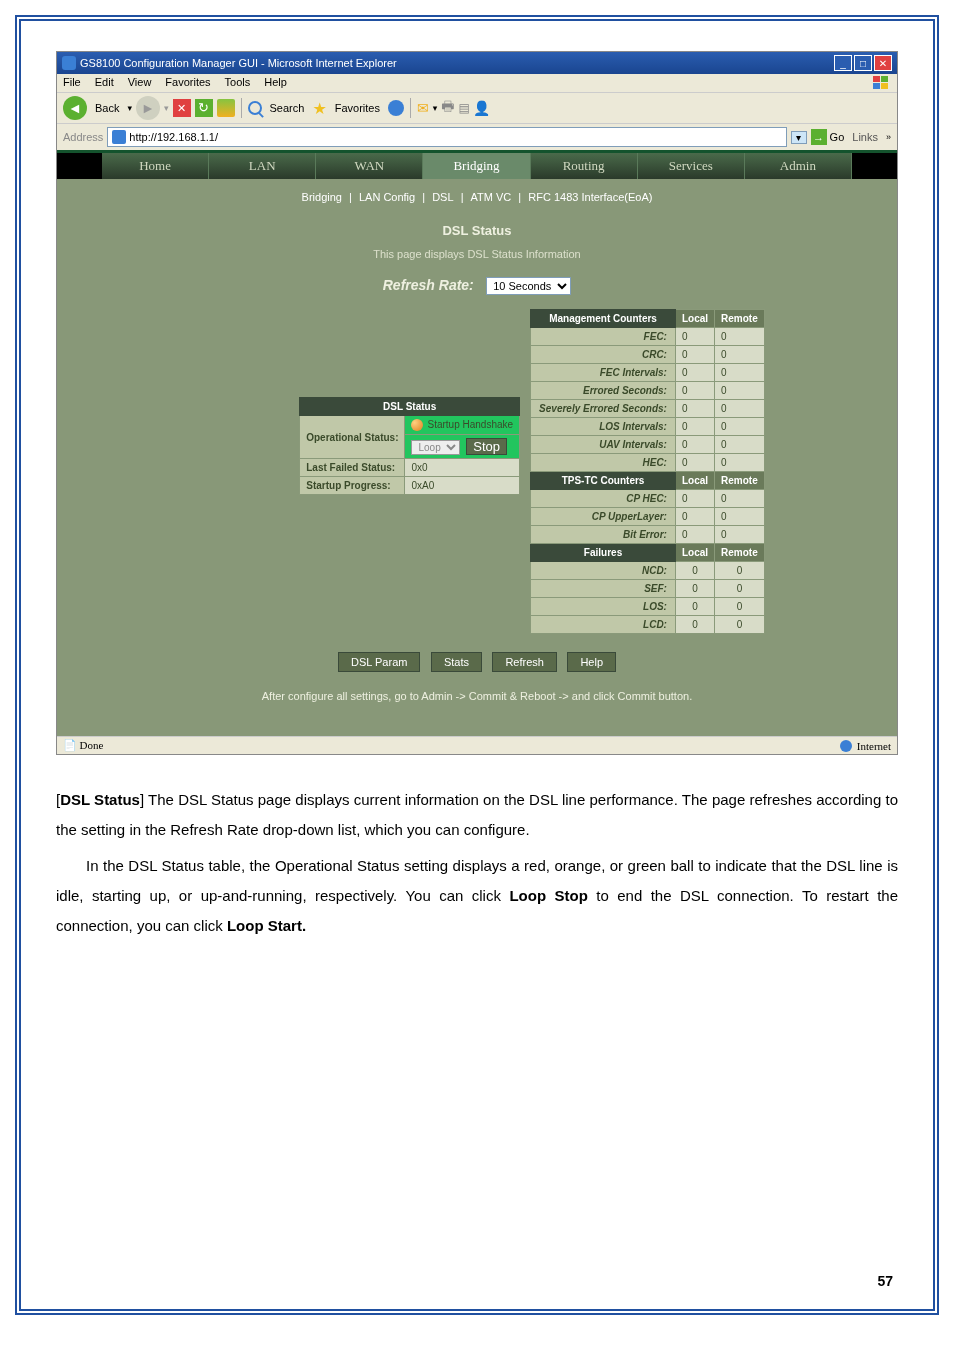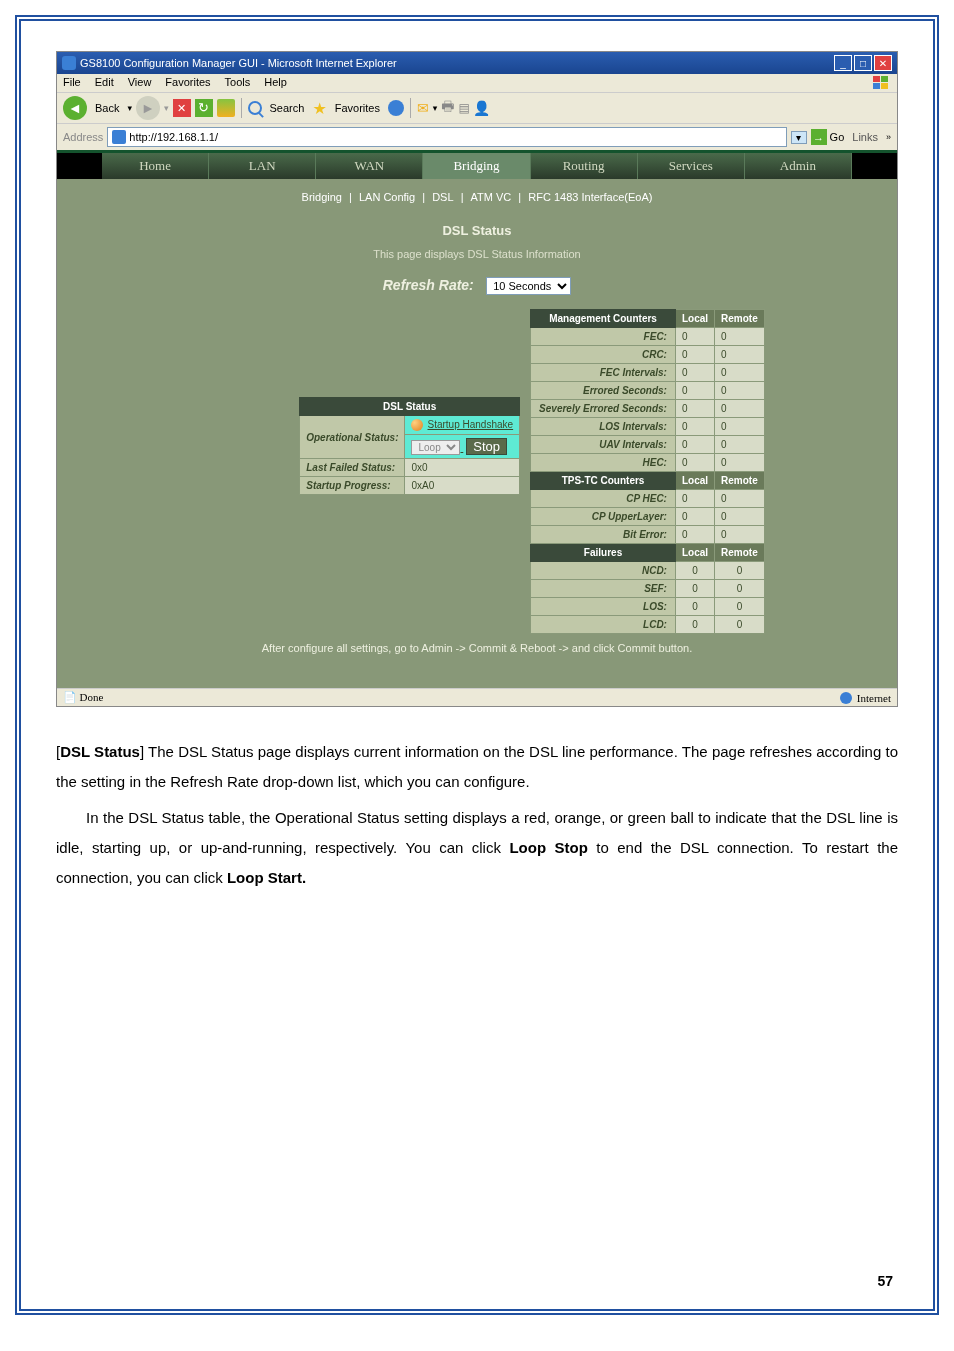--- a/index.html
+++ b/index.html
@@ -155,39 +155,38 @@
   font-weight: bold;
   font-style: italic;
   text-align: right;
   padding: 3px 8px;
   border: 1px solid #8a9a7a;
 }
 .tbl-cell-label-left {
   background: #c0c8a8;
   color: #3a4a2a;
   font-weight: bold;
-  font-style: italic;
   text-align: left;
   padding: 3px 6px;
   border: 1px solid #8a9a7a;
   white-space: nowrap;
 }
 .tbl-cell-val {
   background: #d8dcc8;
   padding: 3px 6px;
   border: 1px solid #8a9a7a;
   text-align: left;
 }
 .tbl-cell-val-c {
   background: #d8dcc8;
   padding: 3px 6px;
   border: 1px solid #8a9a7a;
   text-align: center;
 }
-.op-status-cell { background: #5eead4; padding: 3px 6px; border: 1px solid #8a9a7a; white-space: nowrap; text-decoration: underline; }
+.op-status-cell { background: #22c55e; padding: 3px 6px; border: 1px solid #8a9a7a; white-space: nowrap; }
 .status-ball { width: 12px; height: 12px; background: radial-gradient(circle at 30% 30%, #ffd080, #e08020); border-radius: 50%; display: inline-block; vertical-align: middle; margin-right: 4px; }
 .loop-sel { font-size: 10px; background: #eee; border: 1px solid #999; padding: 0 2px; color: #888; }
 .stop-btn { font-size: 13px; background: #5a6a4a; color: #fff; border: 1px solid #3a4a3a; padding: 0 6px; margin-left: 3px; }
 .btn-row { text-align: center; padding: 18px 0 10px 0; }
 .action-btn { font-size: 11px; background: #5a6a4a; color: #fff; border: 1px solid #3a4a3a; padding: 3px 12px; margin: 0 3px; }
 .commit-note { text-align: center; color: #eef0e0; font-size: 11px; padding: 8px 0 14px 0; }
 .status-bar { background: #ece9d8; font-size: 11px; padding: 2px 6px; display: flex; justify-content: space-between; align-items: center; border-top: 1px solid #ccc; font-family: Liberation Serif, serif; }
 .status-right { display: flex; align-items: center; gap: 5px; padding-left: 32px; }
 .net-icon { width: 12px; height: 12px; background: #3a7fd5; border-radius: 50%; display: inline-block; }
 .body-text {
@@ -417,20 +416,26 @@
                 </tr>
             <tr>
                   <td class="tbl-cell-label">LCD:</td>
                   <td class="tbl-cell-val-c">0</td>
                   <td class="tbl-cell-val-c">0</td>
                 </tr>
           </tbody>
             </table>
         </div>
 
+        <div class="btn-row">
+          <button class="action-btn">DSL Param</button>
+          <button class="action-btn">Stats</button>
+          <button class="action-btn">Refresh</button>
+          <button class="action-btn">Help</button>
+        </div>
 
         <div class="commit-note">After configure all settings, go to Admin -&gt; Commit &amp; Reboot -&gt; and click Commit button.</div>
       </div>
     </div>
 
     <div class="status-bar">
       <span>📄 <span>Done</span></span>
       <span class="status-right">
           <span class="net-icon"></span>
           <span>Internet</span>

